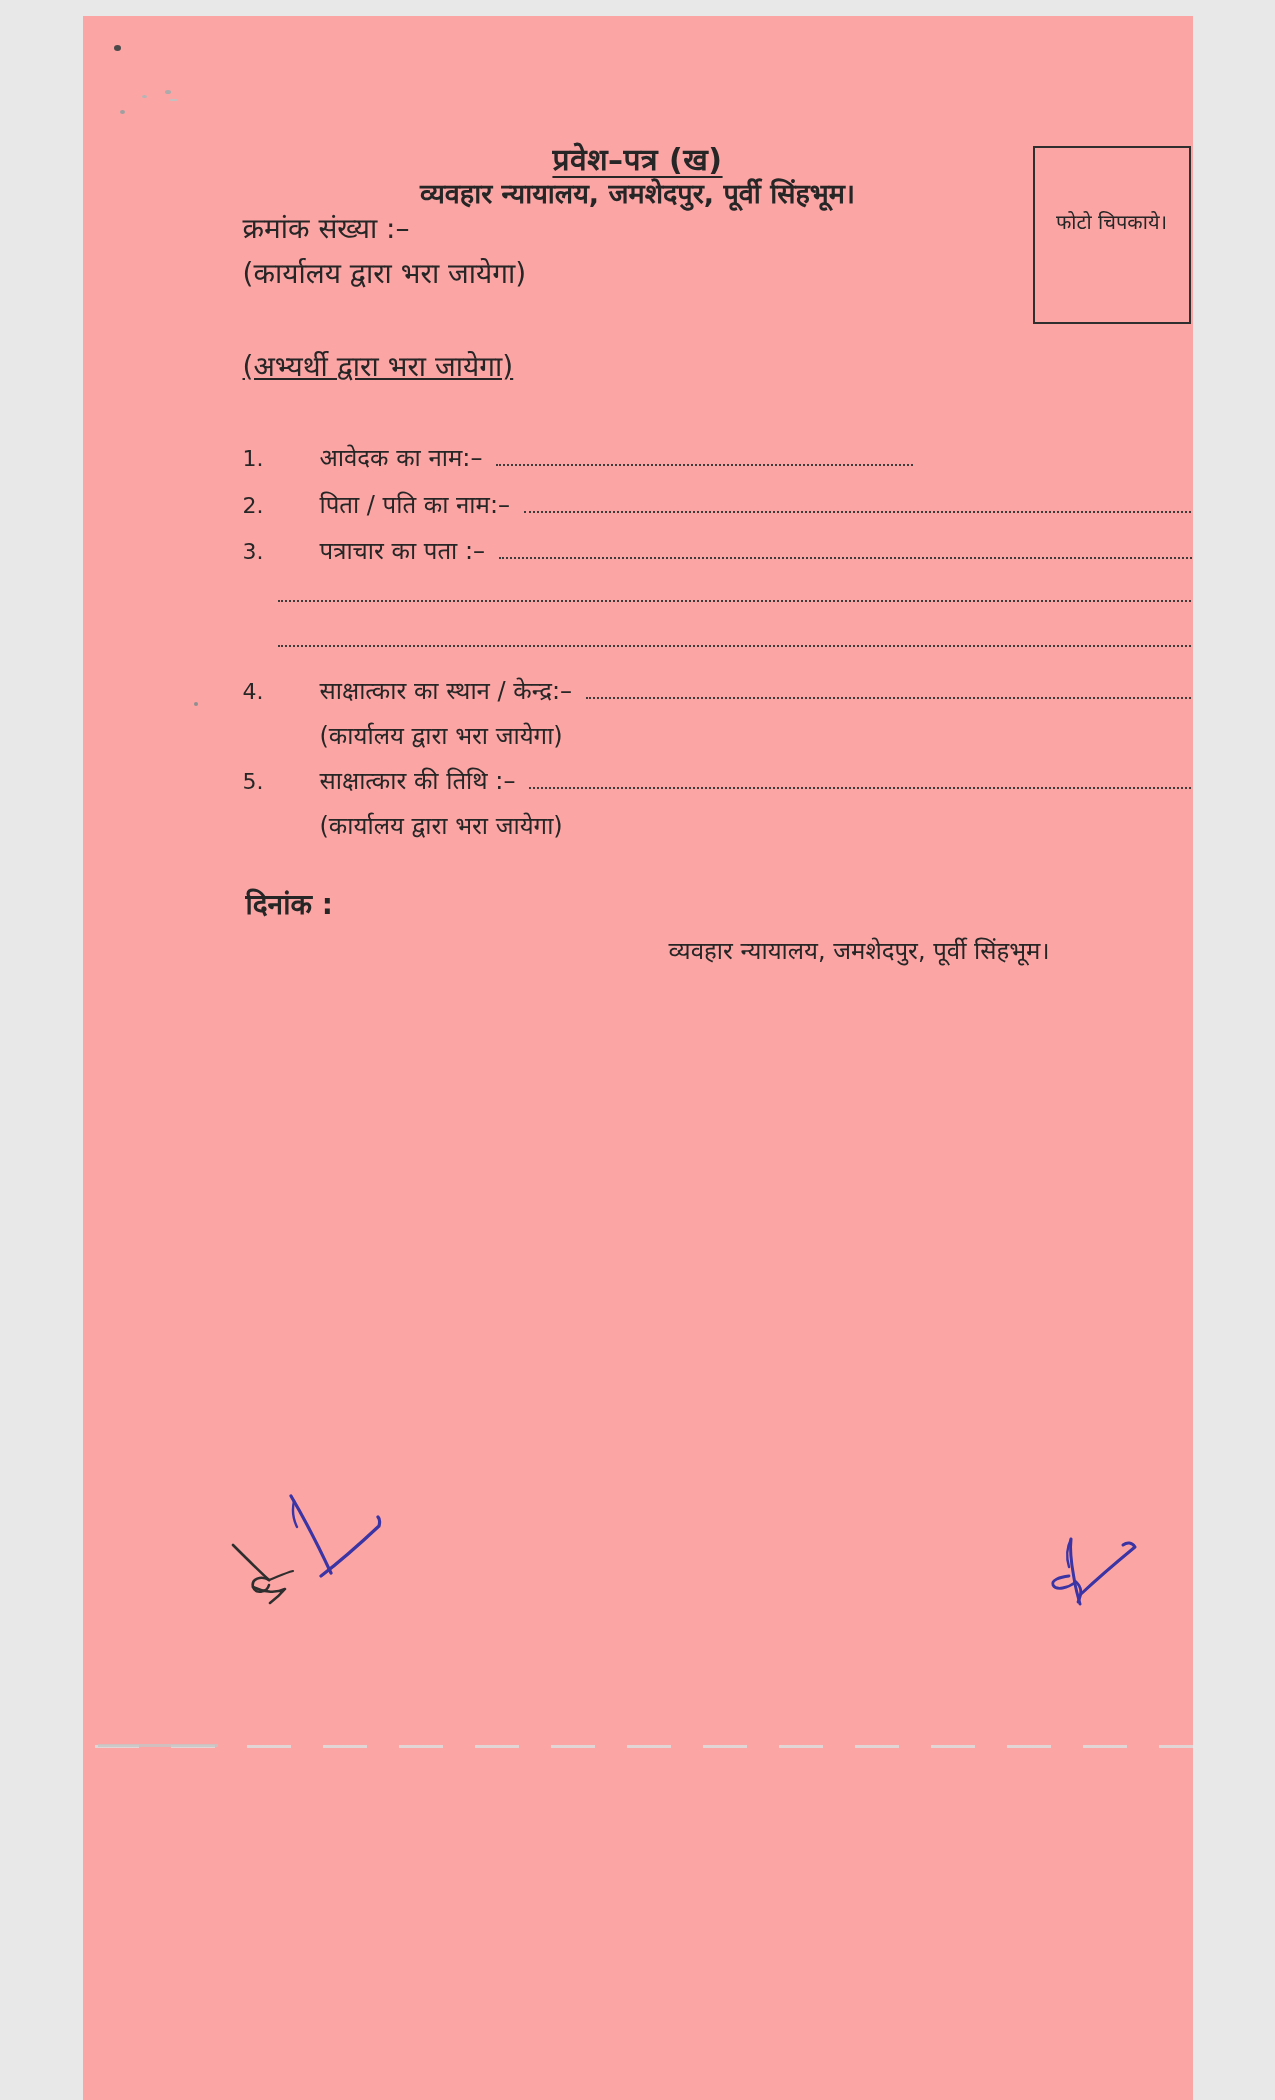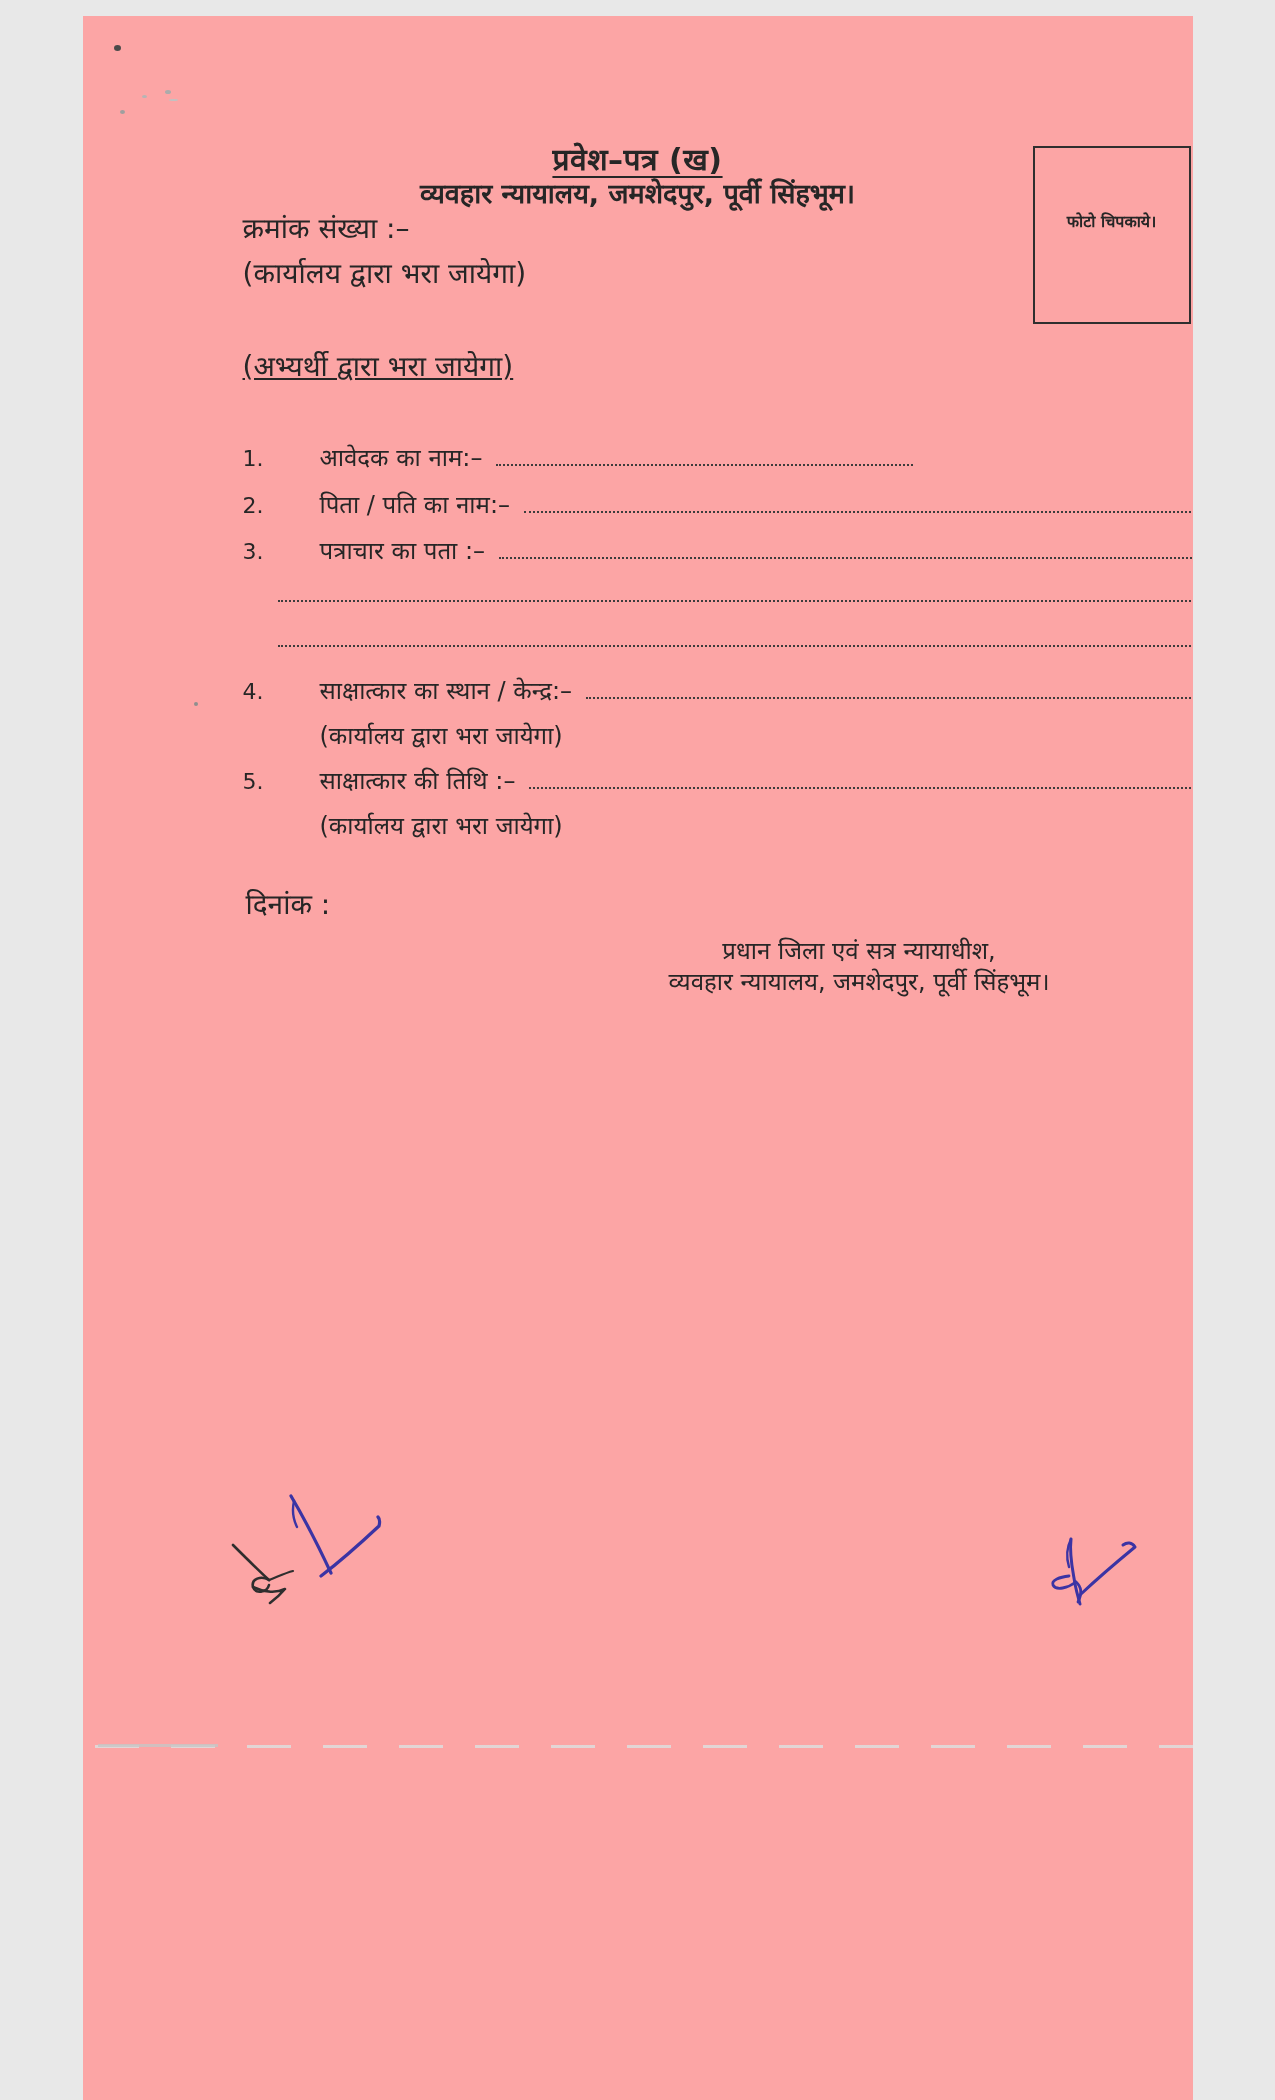--- a/index.html
+++ b/index.html
@@ -31,24 +31,23 @@
     font-weight: 600;
   }
   .photo-box {
     left: 950px; top: 130px;
     width: 158px; height: 178px;
     border: 2px solid #2f2f2f;
     display: flex; align-items: center; justify-content: center;
     box-sizing: border-box;
   }
   .photo-box span {
-    font-size: 16px;
+    font-size: 20px;
     position: relative; top: -14px;
     white-space: nowrap;
-    font-weight: bold;
   }
   .body-text { font-size: 28px; white-space: nowrap; }
   .form-row {
     display: flex;
     align-items: baseline;
     font-size: 24px;
     line-height: 33px;
     left: 160px;
   }
   .form-row .num { flex: 0 0 77px; font-size: 22px; }
@@ -137,24 +136,23 @@
   </div>
   <div class="abs office-note" style="left:237px;top:702px;">(कार्यालय द्वारा भरा जायेगा)</div>
 
   <div class="abs form-row" style="top:749px;width:960px;">
     <span class="num">5.</span>
     <span class="label">साक्षात्कार की तिथि :–</span>
     <span class="dotfill"></span>
   </div>
   <div class="abs office-note" style="left:237px;top:792px;">(कार्यालय द्वारा भरा जायेगा)</div>
 
-  <div class="abs body-text" style="left:163px;top:868px;">दिनांक :</div>
+  <div class="abs body-text" style="left:163px;top:868px;font-weight:bold;">दिनांक :</div>
 
   <div class="abs sig-block">
-    <div>प्रधान जिला एवं सत्र न्यायाधीश,</div>
     <div>व्यवहार न्यायालय, जमशेदपुर, पूर्वी सिंहभूम।</div>
   </div>
 
   <svg class="abs signature" style="left:140px;top:1465px;" width="180" height="140" viewBox="0 0 180 140">
     <g fill="none" stroke-linecap="round" stroke-linejoin="round">
       <path stroke-width="3.2" d="M68,15 C78,32 94,62 108,92" stroke="#3b34a4"></path>
       <path stroke-width="3.2" d="M98,95 C115,82 140,60 156,45 M156,45 C157,41 157,38 155,36" stroke="#3b34a4"></path>
       <path stroke-width="2.4" d="M71,20 C69,29 70,38 74,46" stroke="#3b34a4"></path>
       <path stroke-width="2.6" d="M10,64 C22,76 34,88 46,99" stroke="#2e2e2e"></path>
       <path stroke-width="2.6" d="M46,99 C38,94 28,98 30,106 C32,113 44,112 46,104" stroke="#2e2e2e"></path>

